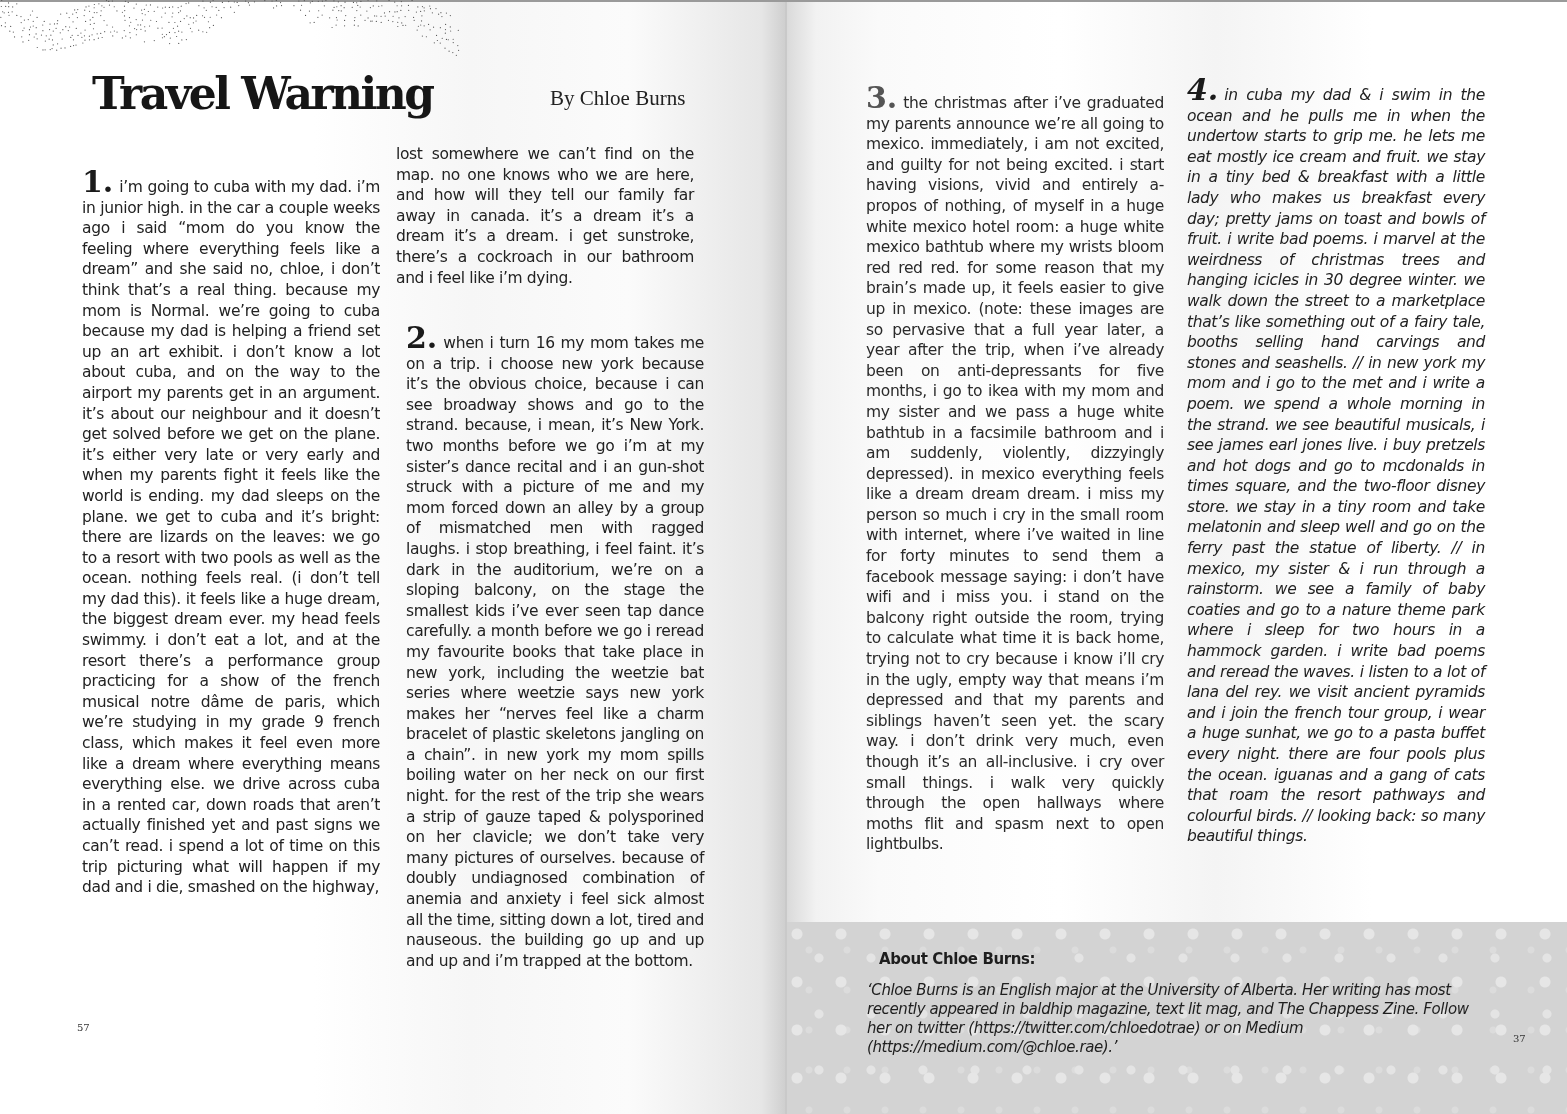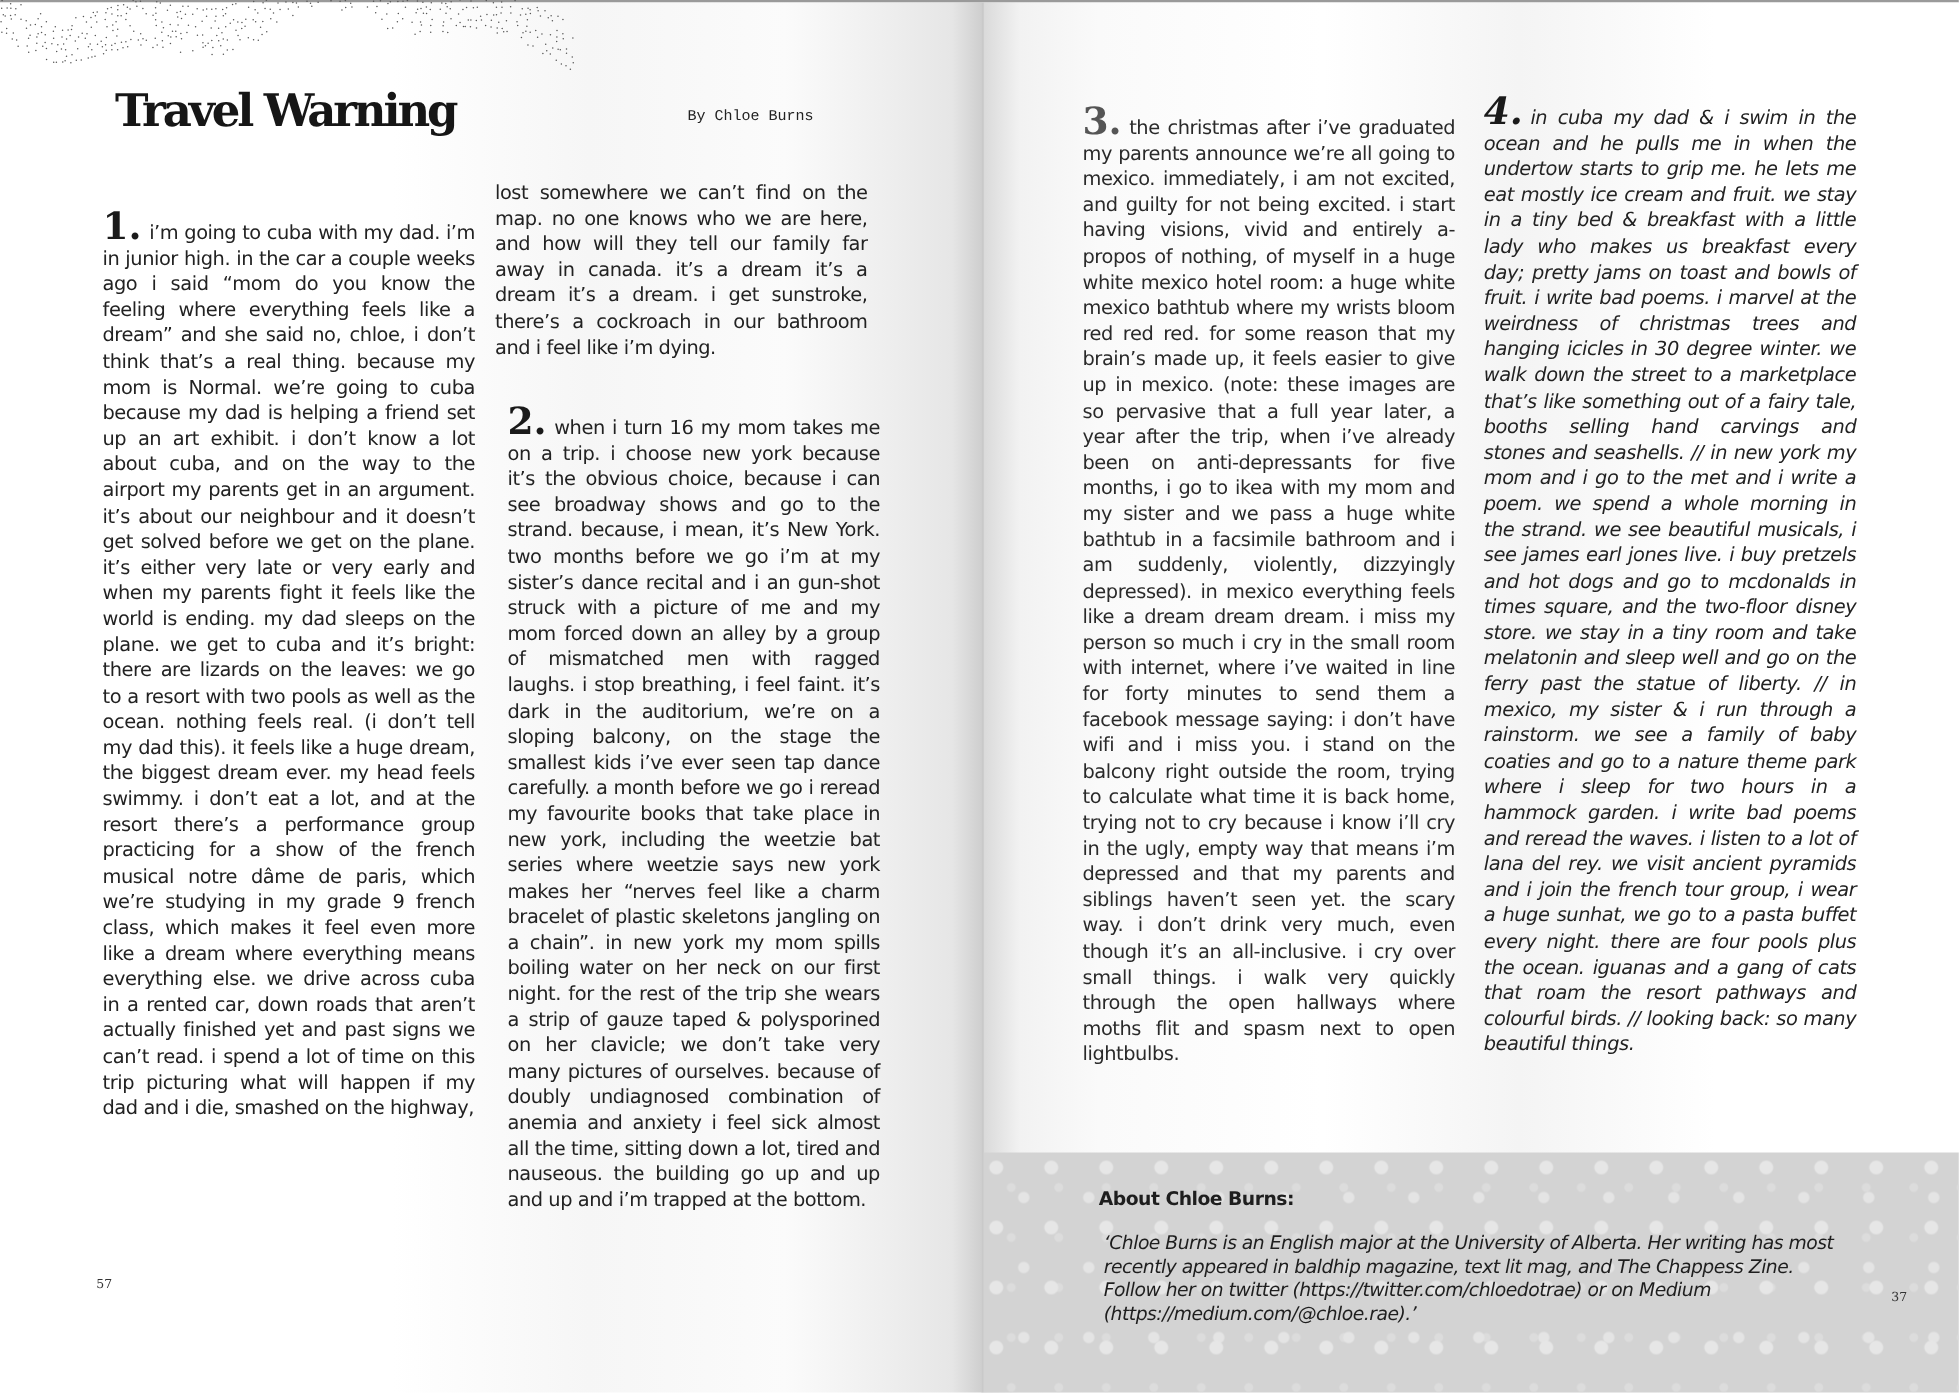--- a/index.html
+++ b/index.html
@@ -20,25 +20,25 @@
     background: linear-gradient(to right, #d8d8d8 0%, #f2f2f2 4%, #fafafa 12%, #ffffff 35%, #f4f4f4 55%, #ffffff 75%, #ffffff 100%);
   }
   .gutter-line { position: absolute; left: 785px; top: 2px; width: 2px; height: 1112px; background: #c9c9c9; }
 
   
   .dots-wave { position: absolute; left: 0; top: 0; width: 460px; height: 70px; }
 
   .title {
     position: absolute; left: 92px; top: 68px;
     font-family: "DejaVu Serif", serif; font-weight: bold;
-    font-size: 36px; letter-spacing: -2.5px; color: #161616; margin: 0;
+    font-size: 44px; letter-spacing: -2.5px; color: #161616; margin: 0;
   }
   .byline {
     position: absolute; left: 550px; top: 86px;
-    font-family: Liberation Mono, monospace; font-size: 12px; color: #222;
+    font-family: Liberation Serif, serif; font-size: 21px; color: #222;
   }
 
   .col {
     position: absolute; width: 298px;
     font-family: "DejaVu Sans", sans-serif;
     font-size: 15.5px; line-height: 20.6px;
     text-align: justify; color: #222;
     letter-spacing: -0.35px;
   }
   .col p { margin: 0; }
@@ -68,21 +68,21 @@
       radial-gradient(circle at 32px 36px, #e4e4e4 4px, transparent 5px),
       radial-gradient(circle at 22px 28px, #dcdcdc 3px, transparent 4px);
     background-size: 44px 48px, 52px 56px, 38px 40px;
   }
   .about {
     position: absolute; left: 867px; top: 938px; width: 620px;
     font-family: "DejaVu Sans", sans-serif; font-size: 15px; line-height: 19px; color: #1e1e1e;
     letter-spacing: -0.4px;
   }
   .about-heading { font-weight: bold; margin: 12px; }
-  .about-body { font-style: italic; margin: 16px; }
+  .about-body { font-style: italic; margin: 0; }
 </style>
 </head>
 <body>
 
 <div class="topline"></div>
 
 <div class="page page-left"></div>
 <div class="page page-right"></div>
 <div class="gutter-line"></div>
 

